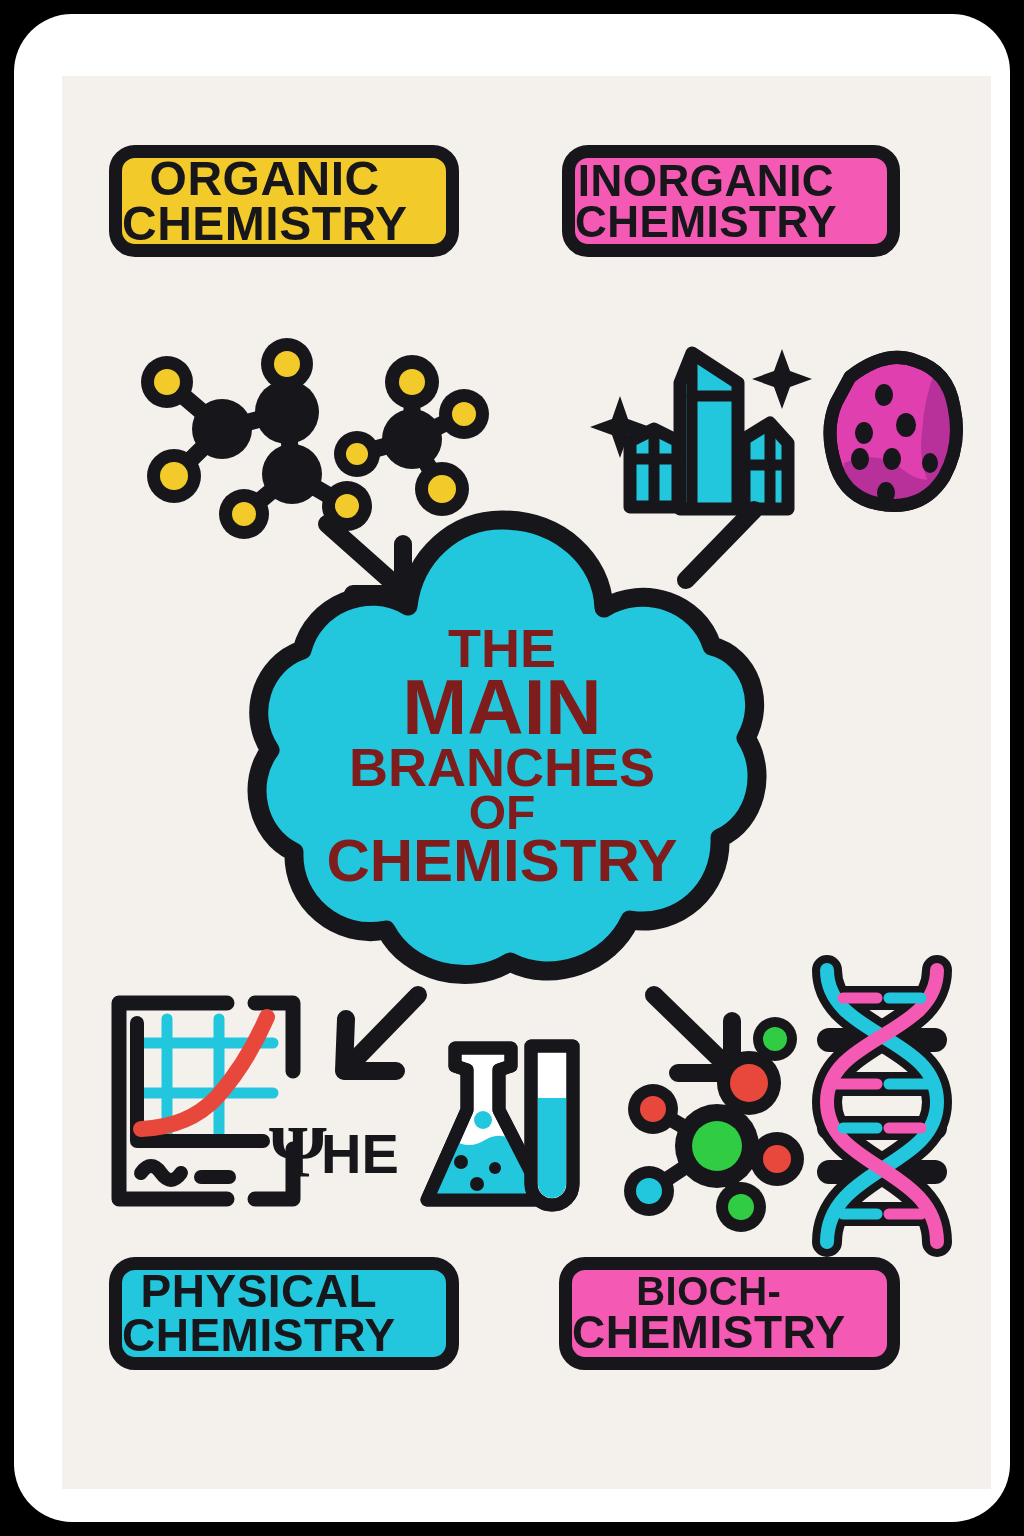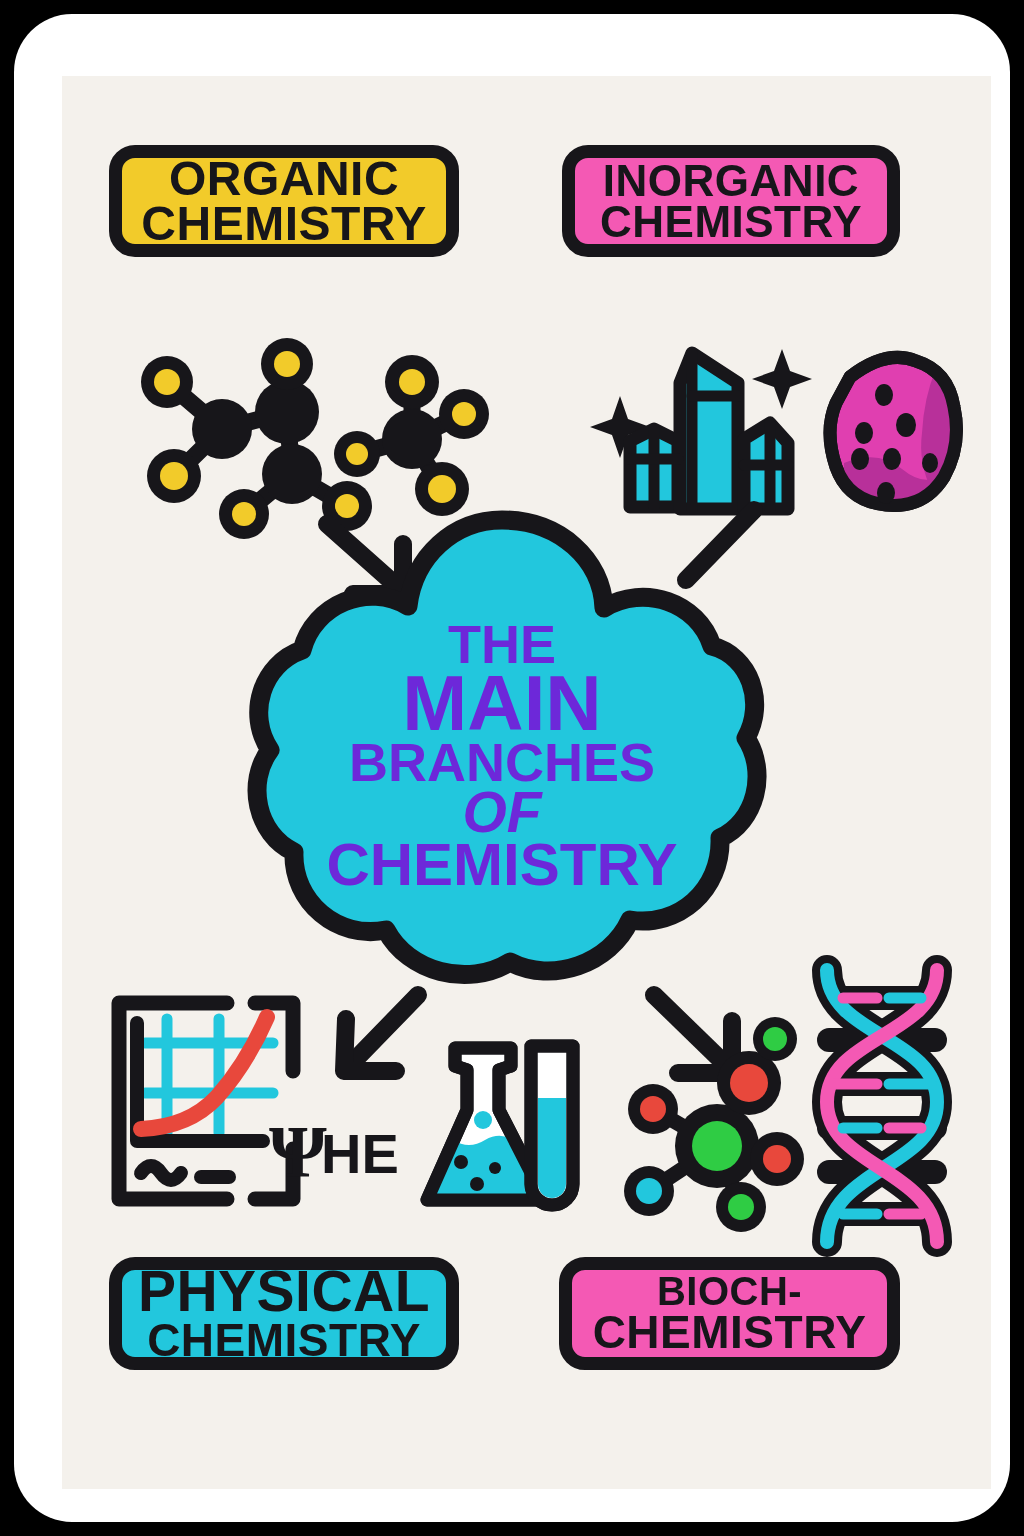--- a/index.html
+++ b/index.html
@@ -23,54 +23,54 @@
     position:absolute;left:48px;top:62px;width:929px;height:1413px;
     background:#f4f1ec;
     overflow:hidden;
   }
   
   .chip{
     position:absolute;
     box-sizing:border-box;
     border:13px solid #17161a;
     border-radius:26px;
-    display:flex;align-items:center;justify-content:center;
+    display:flex;align-items:center;justify-content:flex-start;
     text-align:center;
     color:#17161a;
     font-weight:700;
     letter-spacing:0.5px;
     line-height:0.94;
     text-transform:uppercase;
   }
   .chip .t1,.chip .t2{display:block;white-space:nowrap;}
   #chip-organic{left:47px;top:69px;width:350px;height:112px;background:#f2cb2a;}
   #chip-inorganic{left:500px;top:69px;width:338px;height:112px;background:#f459b4;}
   #chip-physical{left:47px;top:1181px;width:350px;height:113px;background:#22c7dd;}
   #chip-biochem{left:497px;top:1181px;width:341px;height:113px;background:#f459b4;}
   #chip-organic .t1{font-size:48px;}
   #chip-organic .t2{font-size:48px;}
   #chip-inorganic .t1{font-size:44px;}
   #chip-inorganic .t2{font-size:44px;}
-  #chip-physical .t1{font-size:57px;}
+  #chip-physical .t1{font-size:46px;}
   #chip-physical .t2{font-size:46px;}
   #chip-biochem .t1{font-size:40px;}
   #chip-biochem .t2{font-size:46px;}
 
   
   #cloud-wrap{position:absolute;left:180px;top:430px;width:520px;height:500px;}
   #cloud-text{
     position:absolute;left:180px;top:430px;width:520px;height:500px;
     display:flex;flex-direction:column;align-items:center;justify-content:center;
-    color:#6d28d9;font-weight:700;text-transform:uppercase;
+    color:#7f1d1d;font-weight:700;text-transform:uppercase;
     line-height:0.9;text-align:center;pointer-events:none;
   }
   #cloud-text .l1{font-size:54px;}
   #cloud-text .l2{font-size:78px;text-align:center;}
   #cloud-text .l3{font-size:54px;}
-  #cloud-text .l4{font-size:57px;font-style:italic;}
+  #cloud-text .l4{font-size:48px;}
   #cloud-text .l5{font-size:60px;}
 
   
   .art{position:absolute;}
   #art-organic{left:50px;top:258px;width:390px;height:200px;}
   #art-crystal{left:530px;top:265px;width:370px;height:180px;}
   #art-graph{left:35px;top:905px;width:350px;height:240px;}
   #art-flask{left:355px;top:960px;width:165px;height:180px;}
   #art-biomol{left:555px;top:935px;width:200px;height:220px;}
   #art-dna{left:735px;top:880px;width:170px;height:300px;}

